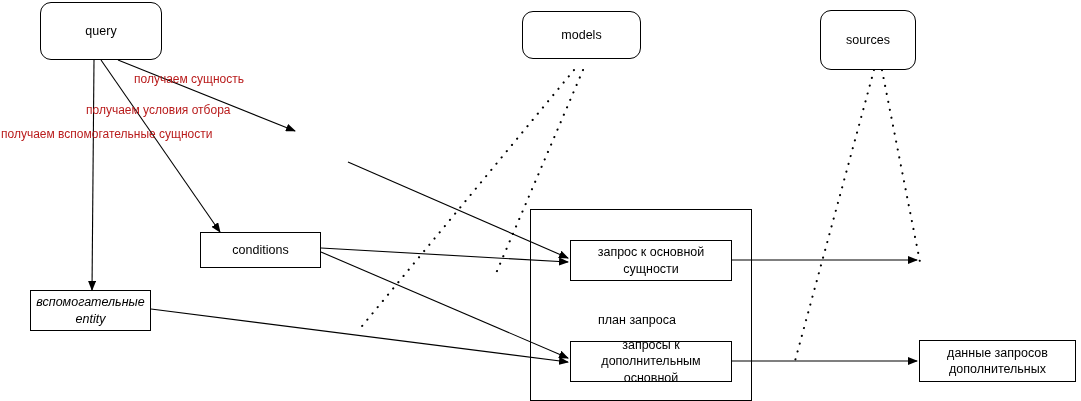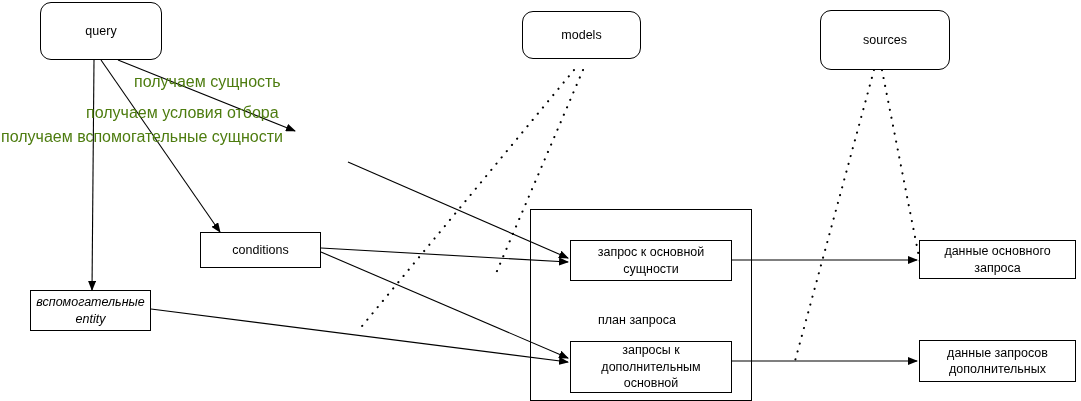--- a/index.html
+++ b/index.html
@@ -44,22 +44,22 @@
     border-radius: 11px;
   }
   .node.container {
     background: transparent;
     z-index: 1;
     align-items: flex-start;
     justify-content: center;
   }
   .edge-label {
     position: absolute;
-    color: #4d7c0f;
-    font-size: 16px;
+    color: #b91c1c;
+    font-size: 12px;
     line-height: 1.2;
     white-space: nowrap;
     background: transparent;
     z-index: 4;
   }
   .plan-caption {
     position: absolute;
     color: #000000;
     font-size: 12.5px;
     white-space: nowrap;
@@ -107,21 +107,21 @@
   </svg>
 
   <div class="node rounded" style="left:40px; top:2px; width:122px; height:58px;">
     <span>query</span>
   </div>
 
   <div class="node rounded" style="left:522px; top:11px; width:119px; height:48px;">
     <span>models</span>
   </div>
 
-  <div class="node rounded" style="left:820px; top:10px; width:130px; height:60px;">
+  <div class="node rounded" style="left:820px; top:10px; width:96px; height:60px;">
     <span>sources</span>
   </div>
 
 
   <div class="node" style="left:200px; top:232px; width:121px; height:36px;">
     <span>conditions</span>
   </div>
 
   <div class="node" style="left:30px; top:290px; width:121px; height:41px;font-style:italic;">
     <span>
@@ -134,30 +134,27 @@
 
   <div class="plan-caption" style="left:598px; top:294px;">план запроса</div>
 
   <div class="node" style="left:570px; top:240px; width:162px; height:41px;">
     <span>
       <span>запрос к основной</span><br>
       <span>сущности</span>
     </span>
   </div>
 
-  <div class="node" style="left:570px; top:341px; width:162px; height:52px;">
+  <div class="node" style="left:570px; top:341px; width:162px; height:41px;">
     <span>
       <span>запросы к дополнительным</span><br>
       <span>основной</span>
     </span>
   </div>
 
-  <div class="node" style="left:919px; top:240px; width:157px; height:39px;">
-    <span>данные основного запроса</span>
-  </div>
 
   <div class="node" style="left:919px; top:340px; width:157px; height:42px;">
     <span>
       <span>данные запросов</span><br>
       <span>дополнительных</span>
     </span>
   </div>
 
   <div class="edge-label" style="left:134px; top:72px;">получаем  сущность</div>
 

